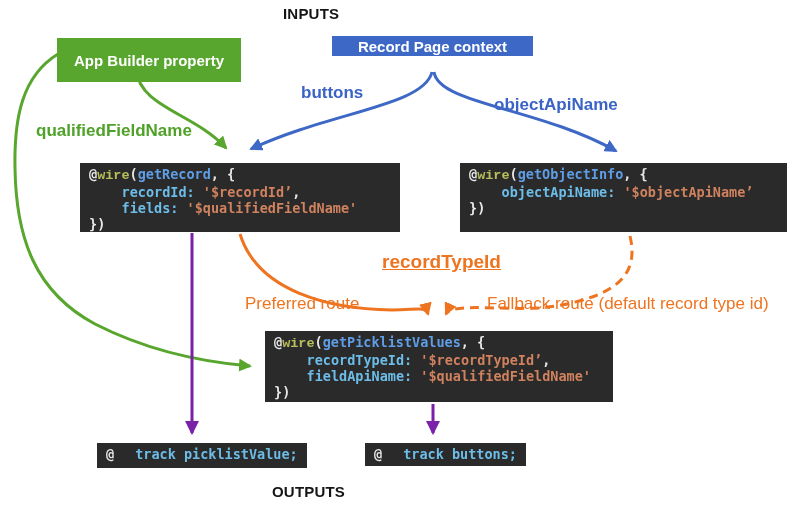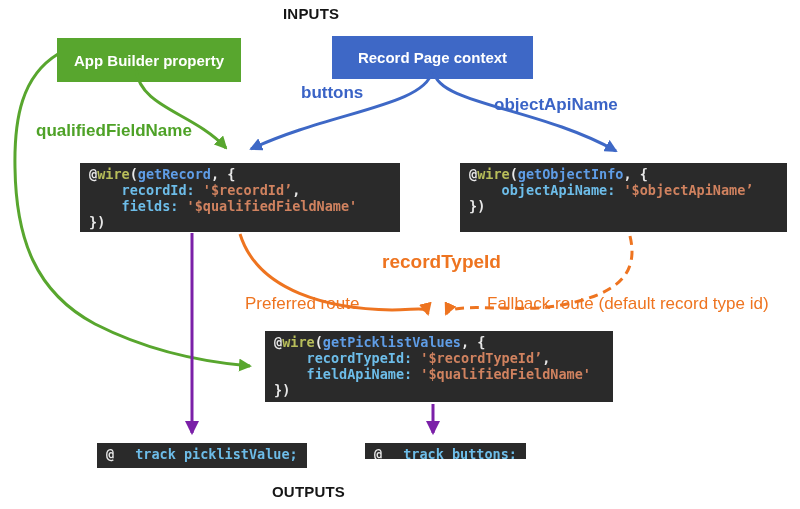--- a/index.html
+++ b/index.html
@@ -21,48 +21,48 @@
   .lbl-blue{color:#3a63c6;}
   .lbl-orange{color:#ee7420;}
   .edge-label.big{font-size:19px;}
   .edge-label.normal{font-weight:400;}
   .code{
     position:absolute;box-sizing:border-box;background:#2a2a2a;color:#e8e8e8;
     font-family:"DejaVu Sans Mono",monospace;font-size:13.5px;line-height:16px;
     font-weight:700;white-space:pre;padding:3px 9px;overflow:hidden;
   }
   .tok-pun{color:#e8e8e8;}
-  .tok-kw{color:#b8be5a;}
+  .tok-kw{color:#b8be5a;font-family:Liberation Mono, monospace;}
   .tok-fn{color:#5f9de6;}
   .tok-key{color:#6dbde9;}
   .tok-str{color:#d0825f;}
   .tok-trk{color:#6dbde9;padding-left:21px;}
   #edges{position:absolute;left:0;top:0;pointer-events:none;}
 </style>
 </head>
 <body>
 
 <div class="heading" style="left:283px;top:5px;">INPUTS</div>
 <div class="heading" style="left:272px;top:483px;">OUTPUTS</div>
 
 <div class="node node-green" style="left:57px;top:38px;width:184px;height:44px;">App Builder property</div>
-<div class="node node-blue" style="left:332px;top:36px;width:201px;height:43px;">Record Page context</div>
+<div class="node node-blue" style="left:332px;top:36px;width:201px;height:20px;">Record Page context</div>
 
 <div class="edge-label lbl-green" style="left:36px;top:121px;">qualifiedFieldName</div>
 <div class="edge-label lbl-blue" style="left:301px;top:83px;">buttons</div>
 <div class="edge-label lbl-blue" style="left:494px;top:69px;margin-top:26px;">objectApiName</div>
-<div class="edge-label lbl-orange big" style="left:382px;top:251px;">recordTypeId</div>
+<div class="edge-label lbl-orange big" style="left:382px;top:251px;text-decoration:underline;">recordTypeId</div>
 <div class="edge-label lbl-orange normal" style="left:245px;top:294px;">Preferred route</div>
 <div class="edge-label lbl-orange normal" style="left:487px;top:294px;">Fallback route (default record type id)</div>
 
 <div class="code" style="left:80px;top:163px;width:320px;height:69px;"><div><span class="tok-pun">@</span><span class="tok-kw">wire</span><span class="tok-pun">(</span><span class="tok-fn">getRecord</span><span class="tok-pun">, {</span></div><div><span class="tok-pun">    </span><span class="tok-key">recordId: </span><span class="tok-str">'$recordId’</span><span class="tok-pun">,</span></div><div><span class="tok-pun">    </span><span class="tok-key">fields: </span><span class="tok-str">'$qualifiedFieldName'</span></div><div><span class="tok-pun">})</span></div></div>
 <div class="code" style="left:460px;top:163px;width:327px;height:69px;"><div><span class="tok-pun">@</span><span class="tok-kw">wire</span><span class="tok-pun">(</span><span class="tok-fn">getObjectInfo</span><span class="tok-pun">, {</span></div><div><span class="tok-pun">    </span><span class="tok-key">objectApiName: </span><span class="tok-str">'$objectApiName’</span></div><div><span class="tok-pun">})</span></div></div>
 <div class="code" style="left:265px;top:331px;width:348px;height:71px;"><div><span class="tok-pun">@</span><span class="tok-kw">wire</span><span class="tok-pun">(</span><span class="tok-fn">getPicklistValues</span><span class="tok-pun">, {</span></div><div><span class="tok-pun">    </span><span class="tok-key">recordTypeId: </span><span class="tok-str">'$recordTypeId’</span><span class="tok-pun">,</span></div><div><span class="tok-pun">    </span><span class="tok-key">fieldApiName: </span><span class="tok-str">'$qualifiedFieldName'</span></div><div><span class="tok-pun">})</span></div></div>
 <div class="code" style="left:97px;top:443px;height:25px;"><div><span class="tok-pun">@</span><span class="tok-trk">track picklistValue;</span></div></div>
-<div class="code" style="left:365px;top:443px;height:16px;"><div><span class="tok-pun">@</span><span class="tok-trk">track buttons;</span></div></div>
+<div class="code" style="left:365px;top:443px;height:23px;"><div><span class="tok-pun">@</span><span class="tok-trk">track buttons;</span></div></div>
 
 <svg id="edges" width="800" height="509" viewBox="0 0 800 509">
   <defs>
     <marker id="ah-green" viewBox="0 0 10 10" refX="8.5" refY="5" markerWidth="13" markerHeight="13" markerUnits="userSpaceOnUse" orient="auto">
         <path d="M0,0 L10,5 L0,10 z" fill="#58a62e"></path>
       </marker>
     <marker id="ah-blue" viewBox="0 0 10 10" refX="8.5" refY="5" markerWidth="13" markerHeight="13" markerUnits="userSpaceOnUse" orient="auto">
         <path d="M0,0 L10,5 L0,10 z" fill="#3e68c6"></path>
       </marker>
     <marker id="ah-orange" viewBox="0 0 10 10" refX="8.5" refY="5" markerWidth="13" markerHeight="13" markerUnits="userSpaceOnUse" orient="auto">

